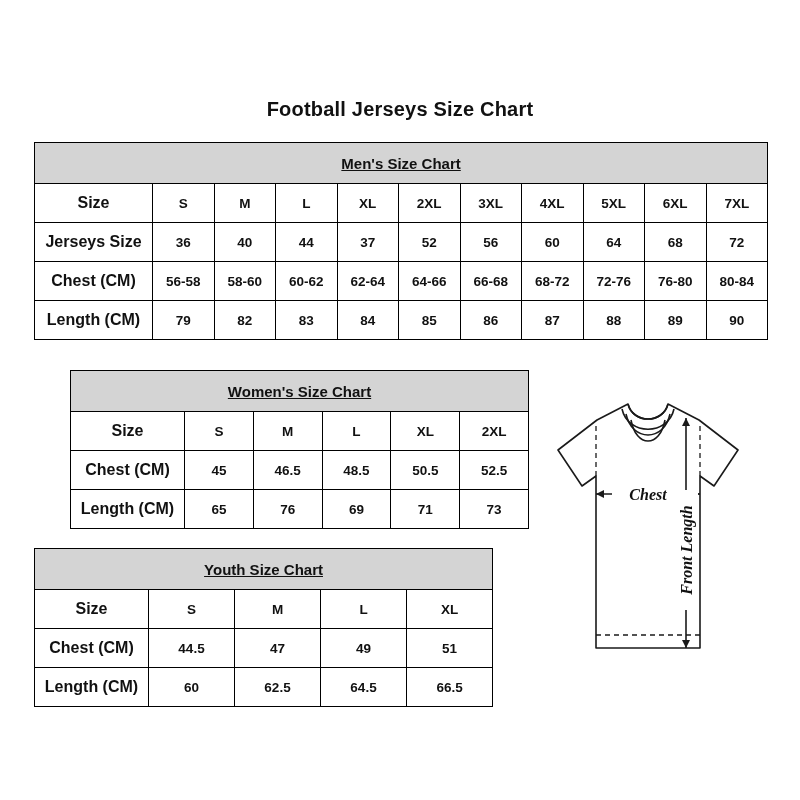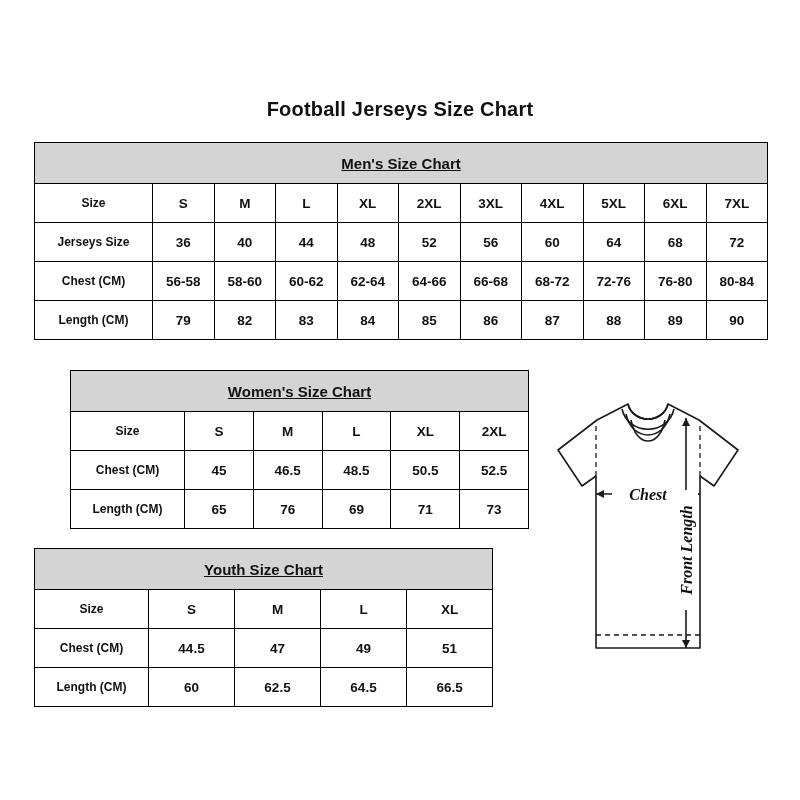--- a/index.html
+++ b/index.html
@@ -49,21 +49,21 @@
     height: 38px;
     background: #fff;
   }
   table.size-table tr.header-row td {
     background: #d4d4d4;
     font-size: 15px;
     height: 40px;
     text-decoration: underline;
   }
   table.size-table td.row-label {
-    font-size: 12px;
+    font-size: 16px;
   }
 
   
   #mens-wrap {
     position: absolute;
     left: 34px;
     top: 142px;
     width: 733px;
   }
   #mens-table { width: 733px; }
@@ -146,21 +146,21 @@
           <td>4XL</td>
           <td>5XL</td>
           <td>6XL</td>
           <td>7XL</td>
         </tr>
         <tr>
           <td class="row-label">Jerseys Size</td>
           <td>36</td>
           <td>40</td>
           <td>44</td>
-          <td>48</td>
+          <td>37</td>
           <td>52</td>
           <td>56</td>
           <td>60</td>
           <td>64</td>
           <td>68</td>
           <td>72</td>
         </tr>
         <tr>
           <td class="row-label">Chest (CM)</td>
           <td>56-58</td>

